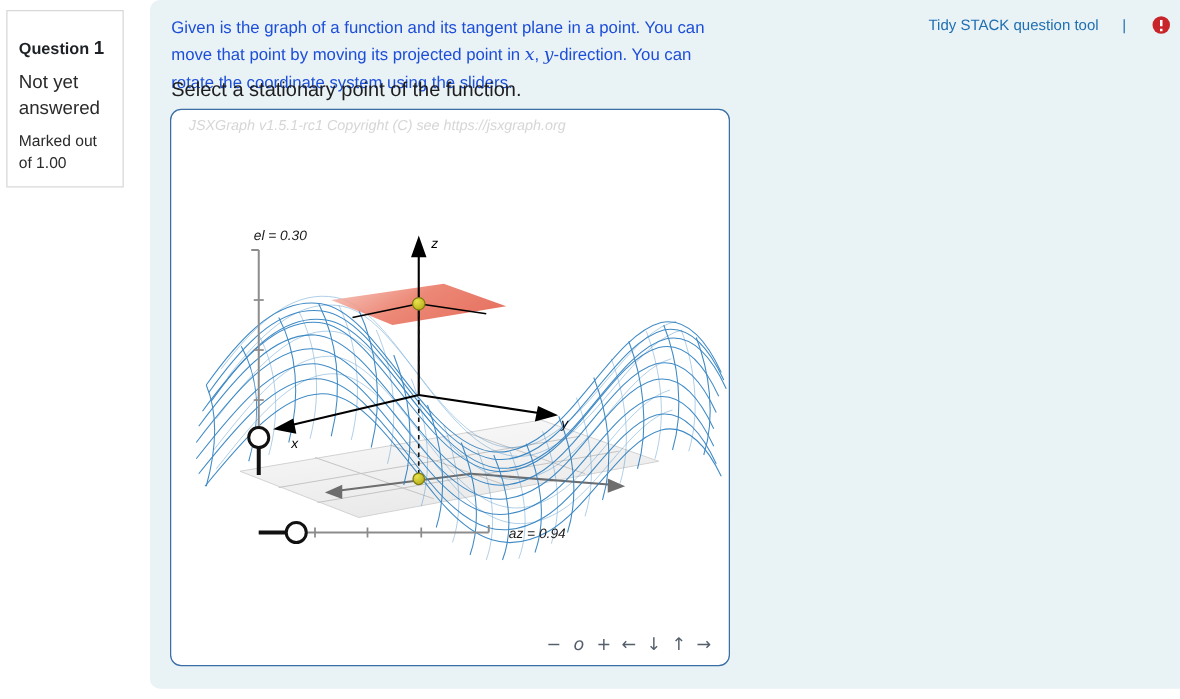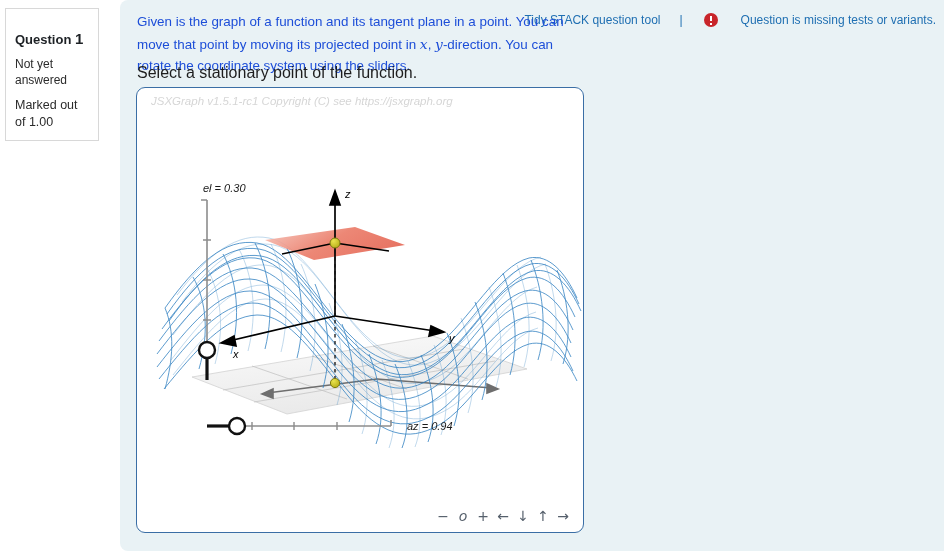--- a/index.html
+++ b/index.html
@@ -33,21 +33,21 @@
     font-weight: bold;
     font-size: 13px;
     color: #1d2125;
     margin-bottom: 7px;
     white-space: nowrap;
   }
   #question-info .qtitle .qnum {
     font-size: 15px;
   }
   #question-info .qstate {
-    font-size: 12px;
+    font-size: 15px;
     color: #2b2b2b;
     margin-bottom: 8px;
   }
   #question-info .qmark {
     font-size: 12.5px;
     color: #2b2b2b;
   }
 
   
   #content-panel {
@@ -201,21 +201,20 @@
   <div class="qstate">Not yet answered</div>
   <div class="qmark">Marked out of 1.00</div>
 </div>
 
 <div id="content-panel">
 
   <div id="tidy-bar">
     <a class="tidy-link" href="#">Tidy STACK question tool</a>
     <span class="sep">|</span>
     <span class="err-icon"></span>
-    <span class="warn-text">Question is missing tests or variants.</span>
   </div>
 
   <div id="question-text">
     <span>Given is the graph of a function and its tangent plane in a point. You can move that point by moving its projected point in </span><span class="mathitem">x</span><span>, </span><span class="mathitem">y</span><span>-direction. You can rotate the coordinate system using the sliders.</span>
   </div>
 
   <div id="select-line">Select a stationary point of the function.</div>
 
   <div id="jsx-board">
     <div id="jsx-watermark">JSXGraph v1.5.1-rc1 Copyright (C) see https://jsxgraph.org</div>

